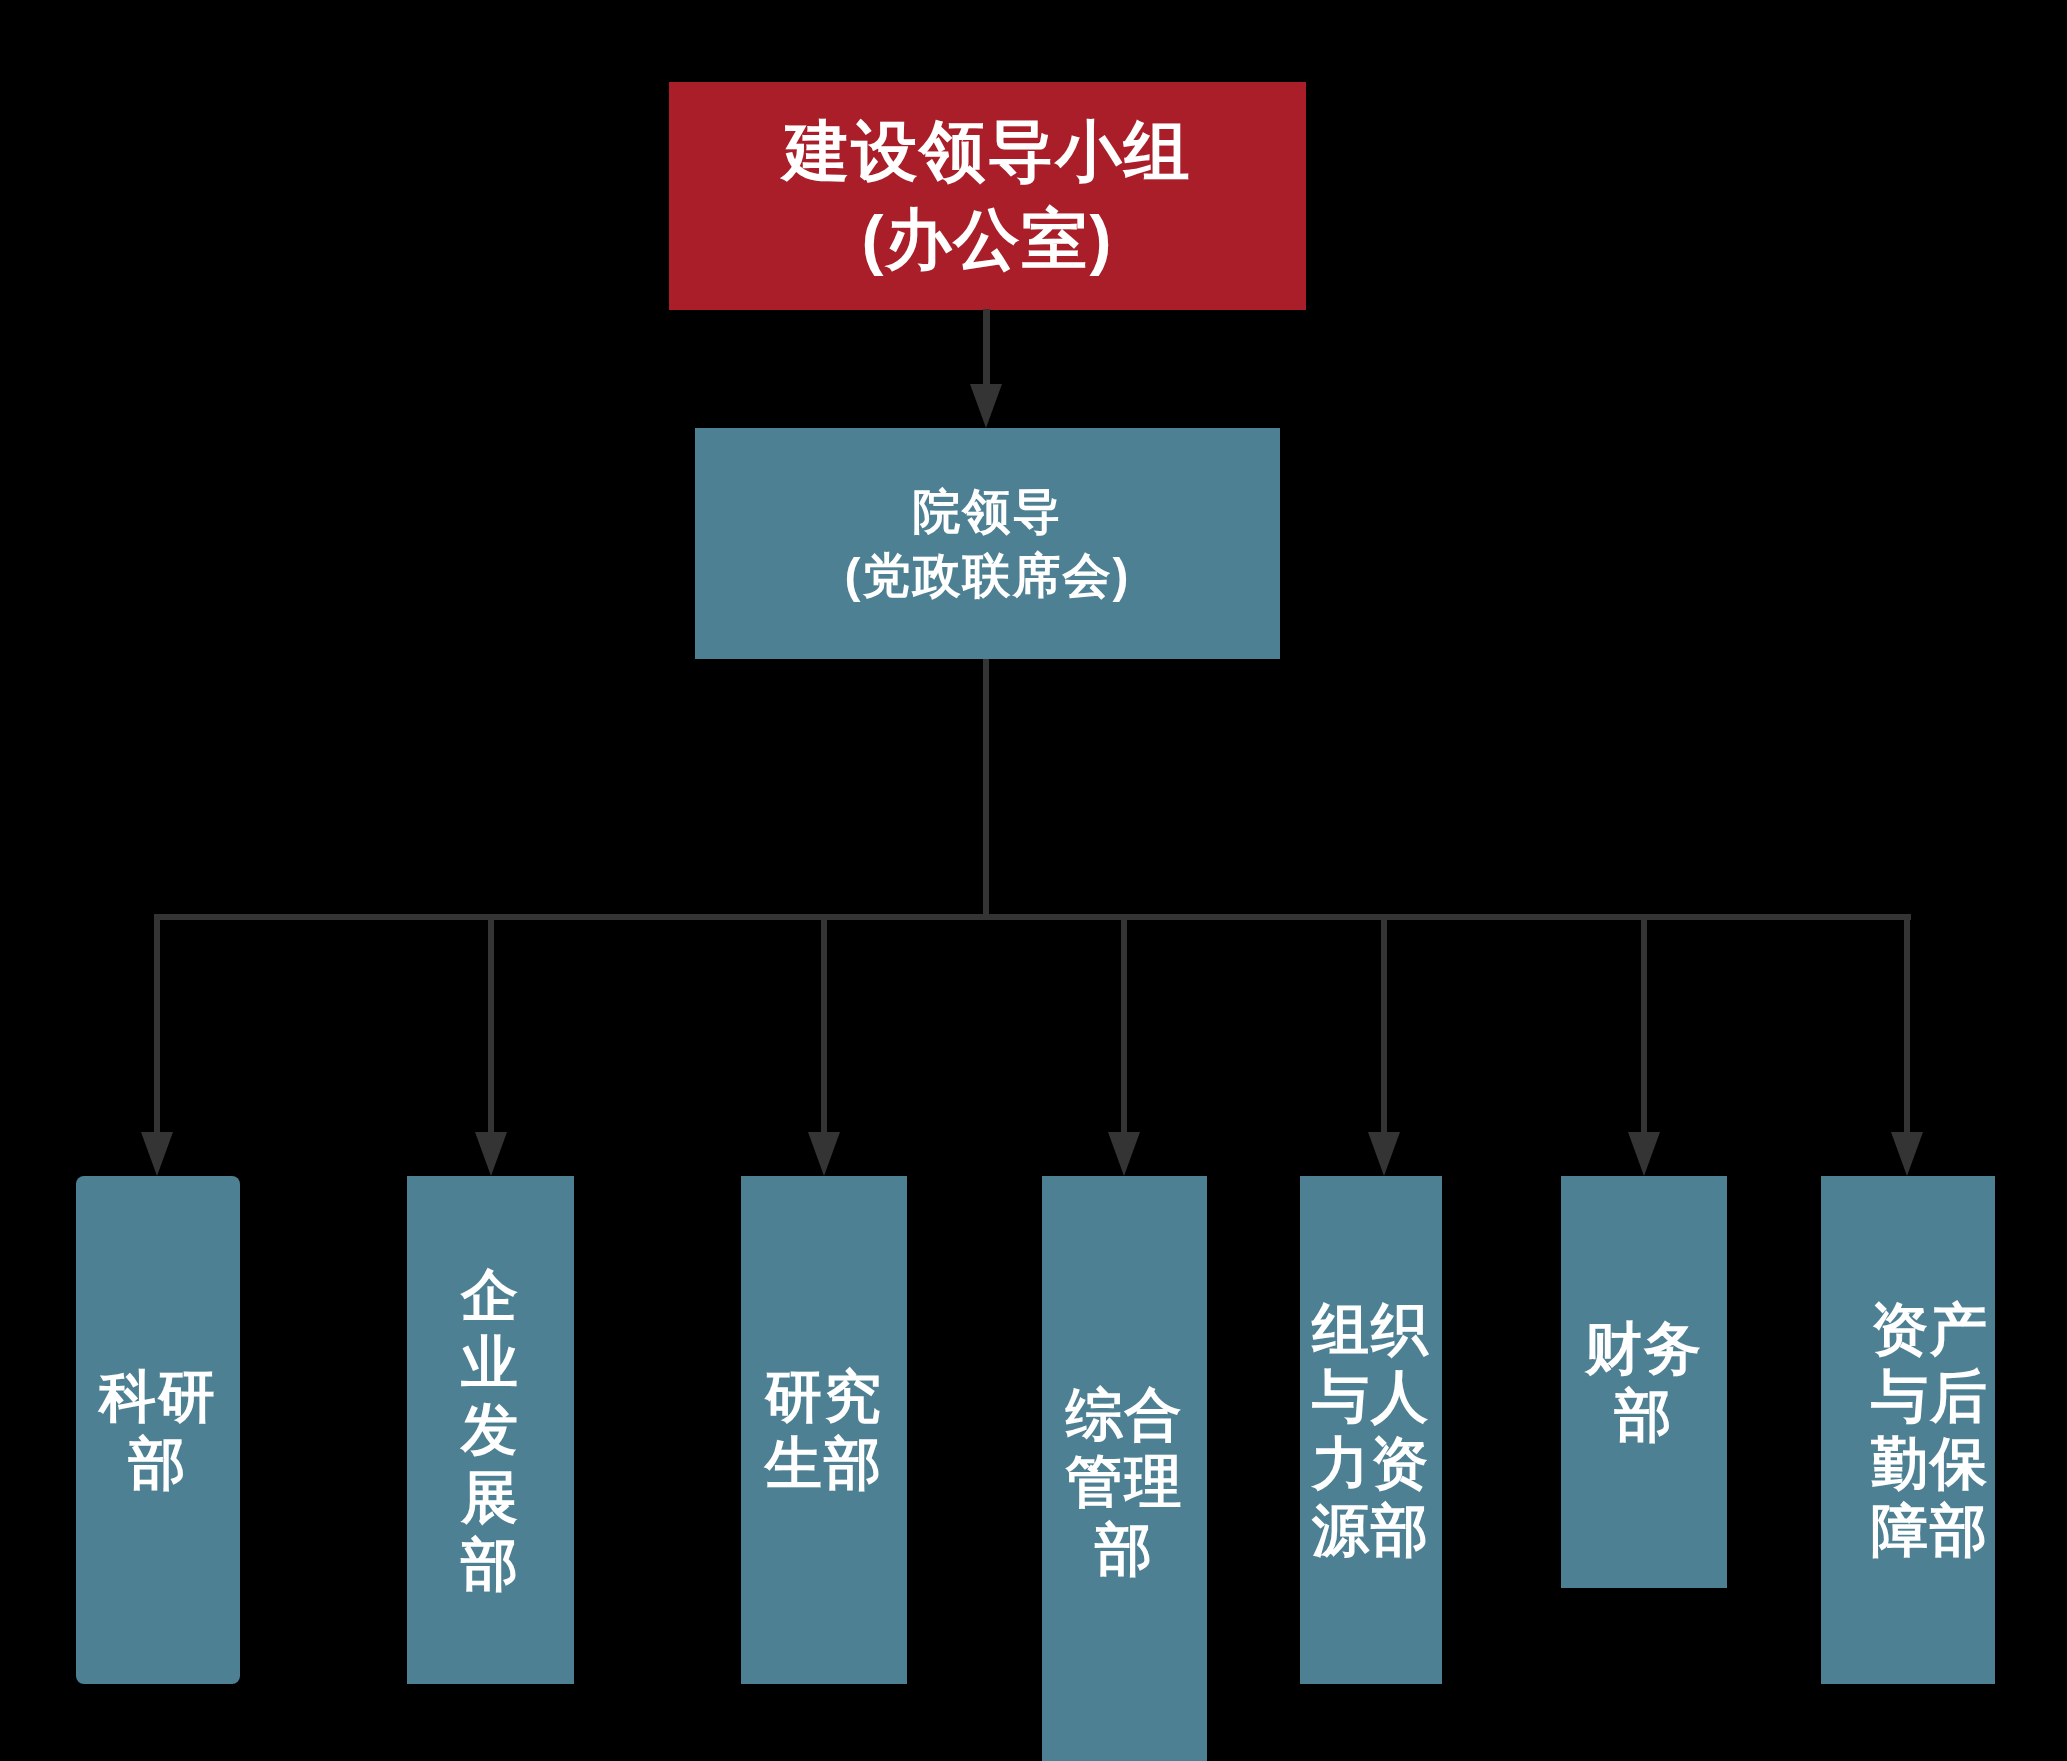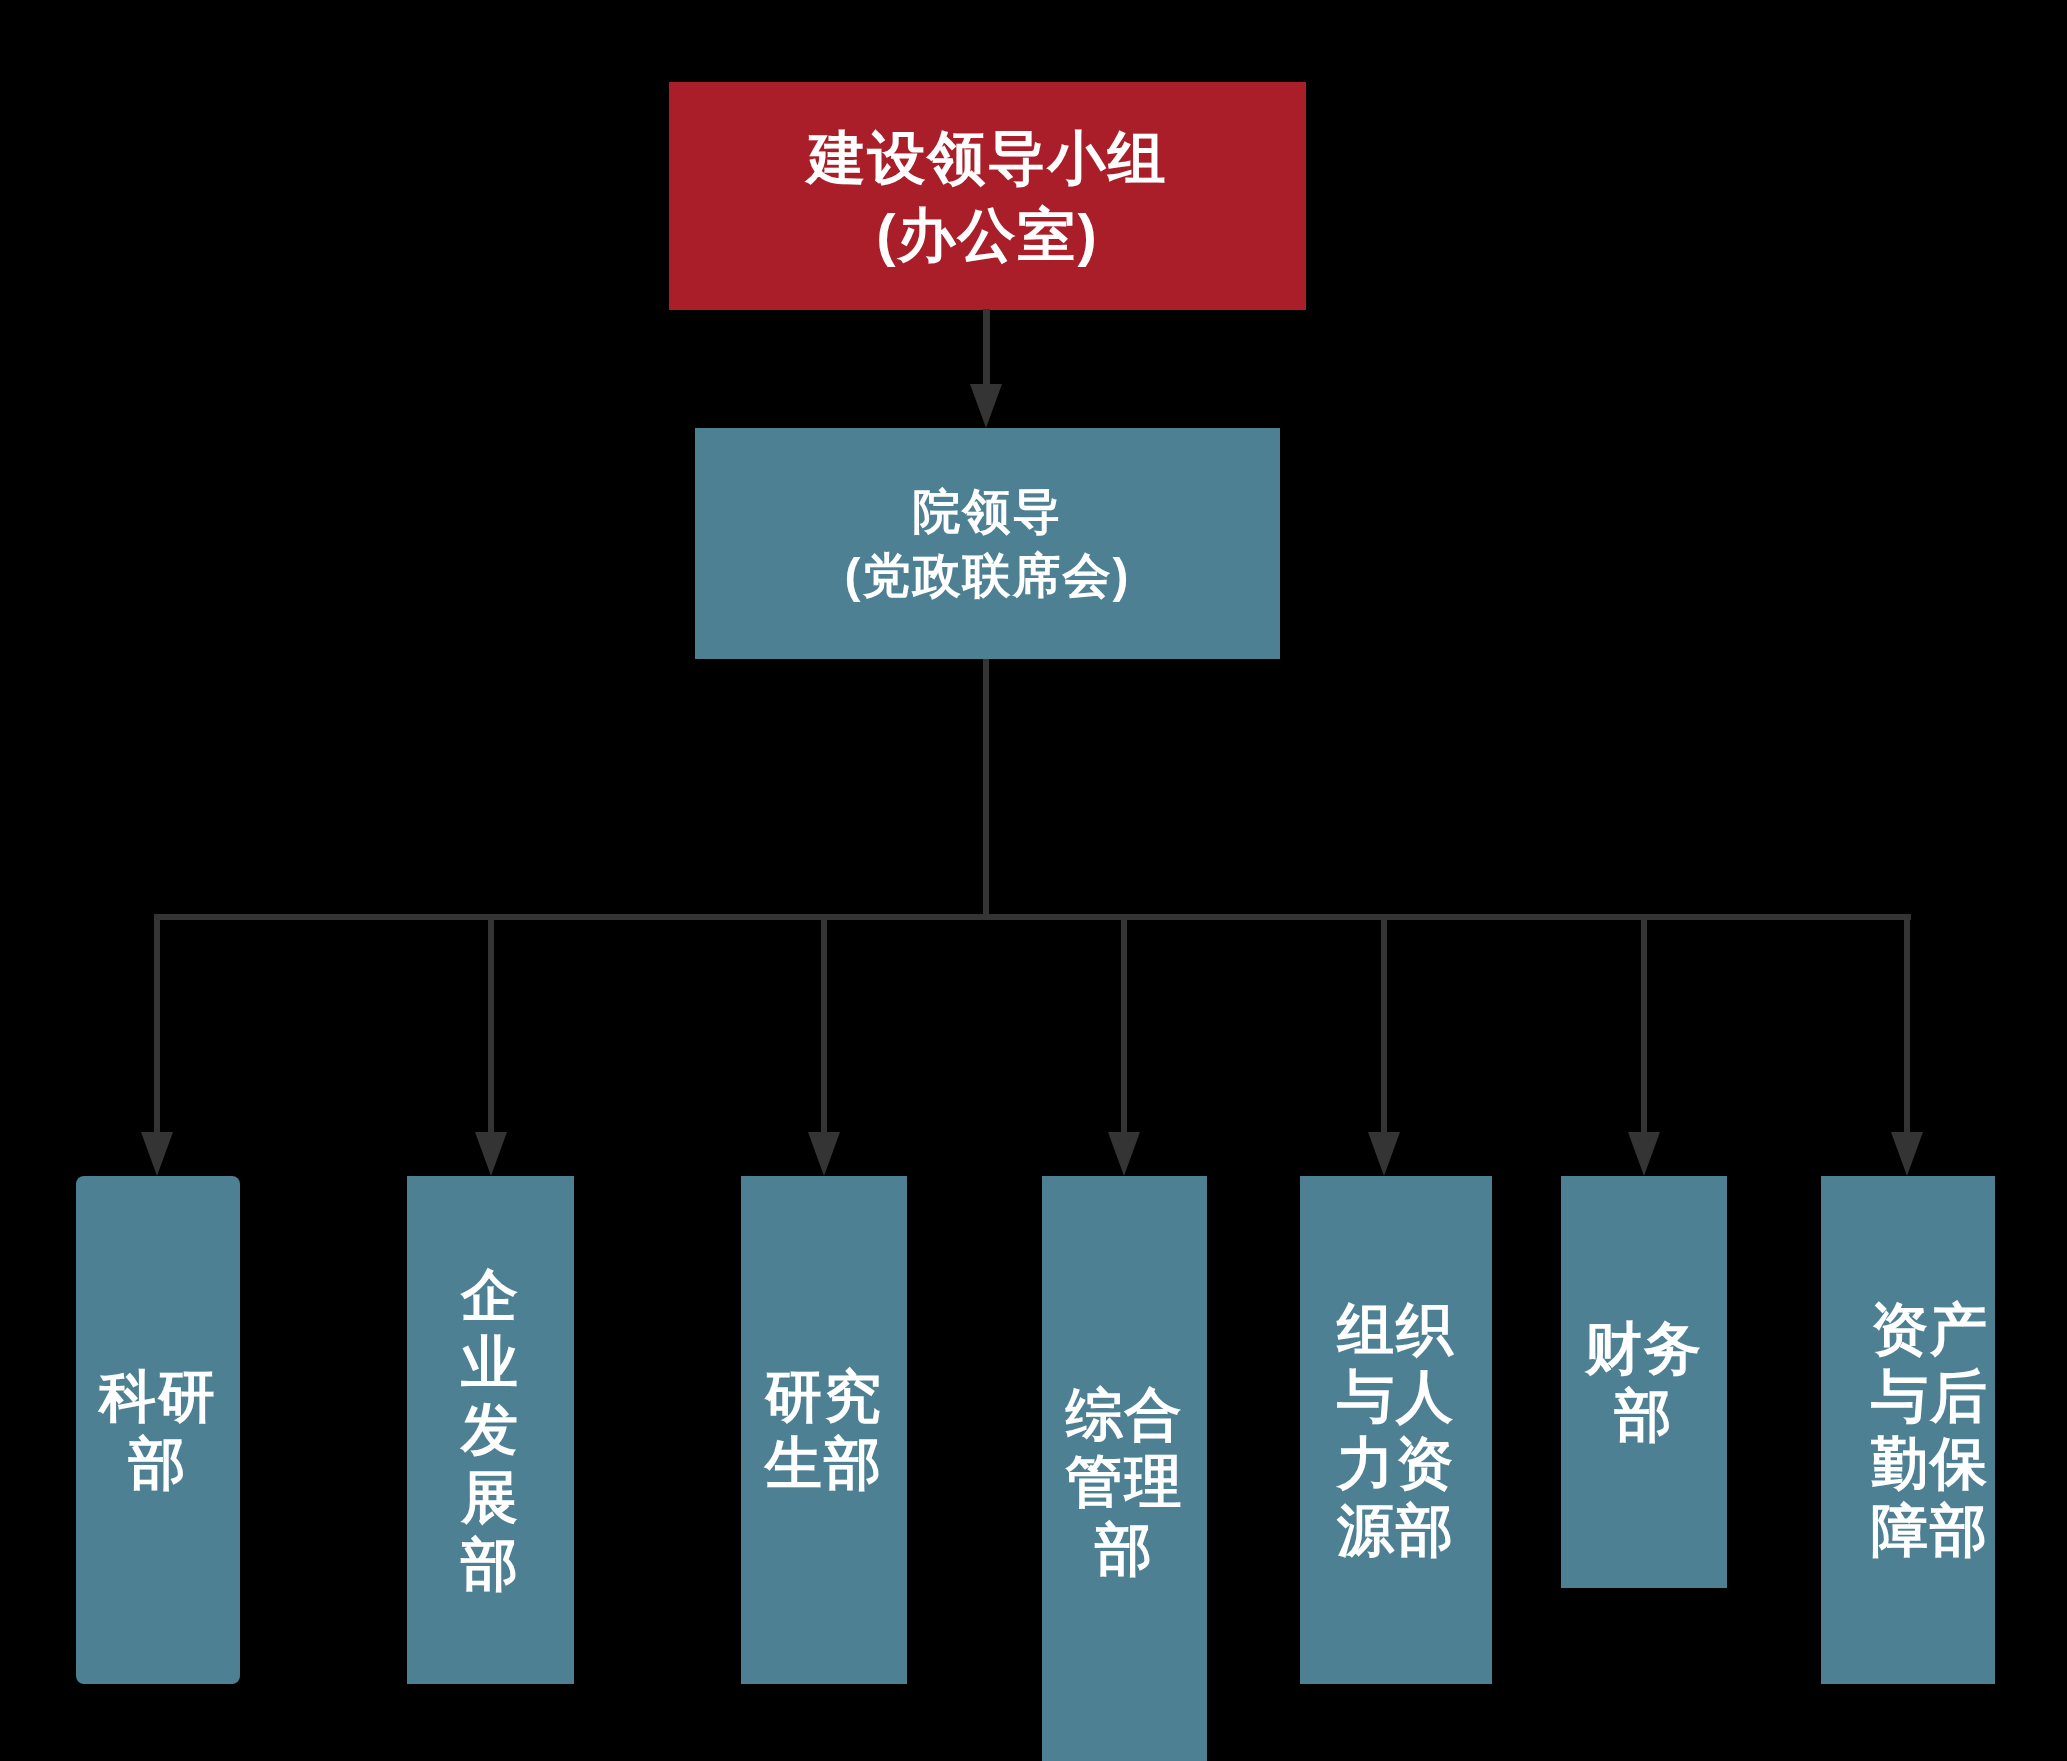--- a/index.html
+++ b/index.html
@@ -24,21 +24,21 @@
     box-sizing: border-box;
   }
   .box .label {
     white-space: pre-line;
     color: var(--text, #ffffff);
     font-weight: 700;
   }
   .box.red  { background: var(--box-red, #A91E28); }
   .box.blue { background: var(--box-blue, #4E8093); }
 
-  .box.top-level .label  { font-size: 58px; line-height: 1.33; letter-spacing: 2px; }
+  .box.top-level .label  { font-size: 66px; line-height: 1.33; letter-spacing: 2px; }
   .box.mid-level .label  { font-size: 48px; line-height: 1.33; letter-spacing: 2px; }
   .box.dept .label       { font-size: 57px; line-height: 1.18; letter-spacing: 2px; }
 
   .shaft, .hline {
     position: absolute;
     background: var(--connector, #343434);
   }
   .ahead {
     position: absolute;
     width: 0;
@@ -97,21 +97,21 @@
   <div class="shaft" style="left:1121px; top:914px; width:6px; height:222px;"></div>
   <div class="ahead" style="left:1108px; top:1132px;"></div>
   <div class="box blue dept" style="left:1042px; top:1176px; width:165px; height:612px;">
     <div class="label">综合
 管理
 部</div>
   </div>
 
   <div class="shaft" style="left:1381px; top:914px; width:6px; height:222px;"></div>
   <div class="ahead" style="left:1368px; top:1132px;"></div>
-  <div class="box blue dept" style="left:1300px; top:1176px; width:192px; height:508px;">
+  <div class="box blue dept" style="left:1300px; top:1176px; width:142px; height:508px;">
     <div class="label">组织
 与人
 力资
 源部</div>
   </div>
 
   <div class="shaft" style="left:1641px; top:914px; width:6px; height:222px;"></div>
   <div class="ahead" style="left:1628px; top:1132px;"></div>
   <div class="box blue dept" style="left:1561px; top:1176px; width:166px; height:412px;">
     <div class="label">财务

